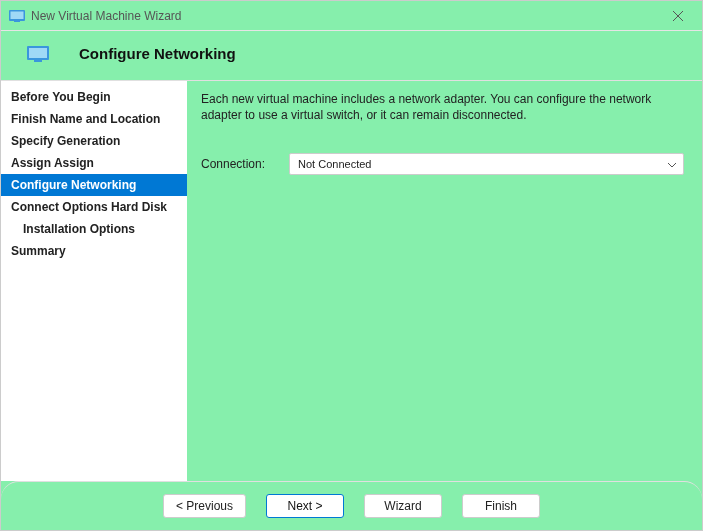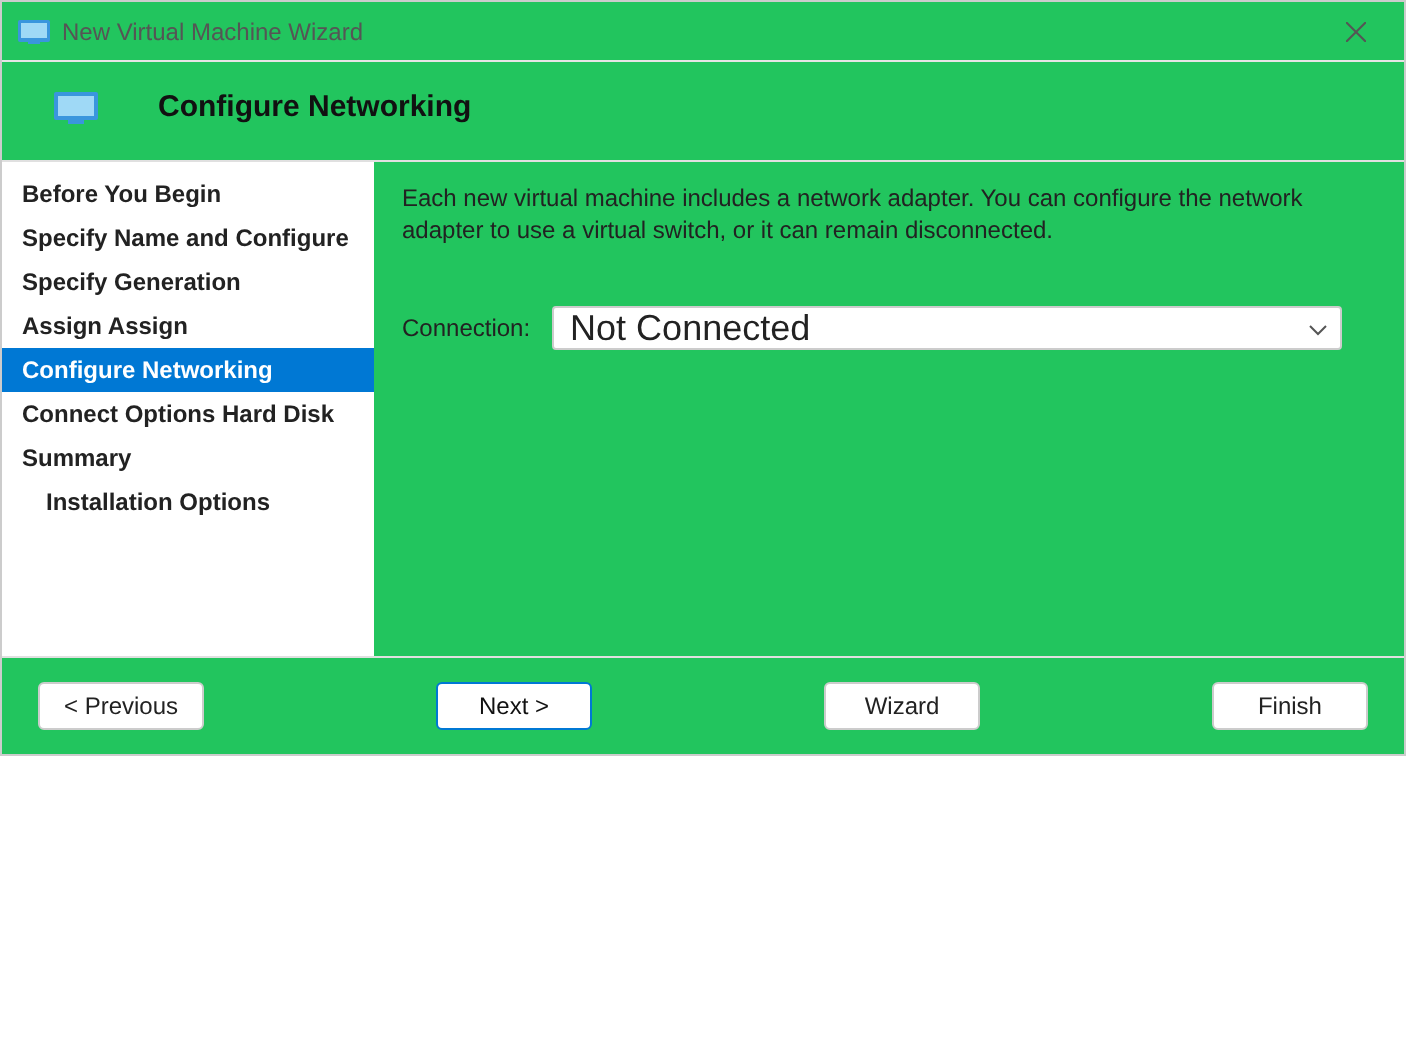--- a/index.html
+++ b/index.html
@@ -6,25 +6,25 @@
     body {
       font-family: "Segoe UI", Tahoma, sans-serif;
       font-size: 12px;
       background: #fff;
       width: 703px;
       height: 531px;
       overflow: hidden;
     }
     .window {
       width: 703px;
-      height: 378px;
+      height: 531px;
       border: 1px solid #ccc;
       display: flex;
       flex-direction: column;
-      background: #22c55e;
+      background: #86efac;
     }
     .titlebar {
       height: 30px;
       display: flex;
       align-items: center;
       padding: 0 8px;
       border-bottom: 1px solid #e5e5e5;
     }
     .titlebar .tb-icon {
       width: 16px;
@@ -102,48 +102,49 @@
       font-size: 12px;
       color: #222;
     }
     .content .desc {
       line-height: 16px;
       margin-bottom: 30px;
     }
     .conn-row {
       display: flex;
       align-items: center;
-      gap: 11px;
+      gap: 24px;
     }
     .conn-label {
       font-size: 12px;
     }
     .conn-select {
       flex: 1;
       max-width: 395px;
       height: 22px;
       border: 1px solid #ccc;
       border-radius: 2px;
       display: flex;
       align-items: center;
       justify-content: space-between;
       padding: 0 6px 0 8px;
       background: #fff;
       cursor: pointer;
     }
-    .conn-select .sel-text { font-size: 18px; }
+    .conn-select .sel-text { font-size: 11px; }
     .conn-select .chev {
       color: #555;
     }
     .footer {
       border-top: 1px solid #e0e0e0;
       padding: 12px 18px;
       display: flex;
-      justify-content: space-between;
+      justify-content: center;
       gap: 20px;
+      border-radius: 18px;
     }
     .btn {
       min-width: 78px;
       height: 24px;
       padding: 0 12px;
       border: 1px solid #ccc;
       background: #fff;
       border-radius: 3px;
       font-size: 12px;
       color: #222;
@@ -188,27 +189,27 @@
       </svg>
     </span>
     <h1>Configure Networking</h1>
   </div>
 
   <hr class="divider">
 
   <div class="body">
     <div class="sidebar" id="sidebar">
         <div class="nav-item">Before You Begin</div>
-        <div class="nav-item">Specify Name and Configure</div>
+        <div class="nav-item">Finish Name and Location</div>
         <div class="nav-item">Specify Generation</div>
         <div class="nav-item">Assign Assign</div>
         <div class="nav-item selected">Configure Networking</div>
         <div class="nav-item">Connect Options Hard Disk</div>
+        <div class="nav-item indent">Installation Options</div>
         <div class="nav-item">Summary</div>
-        <div class="nav-item indent">Installation Options</div>
       </div>
 
     <div class="content">
       <p class="desc">Each new virtual machine includes a network adapter. You can configure the network adapter to use a virtual switch, or it can remain disconnected.</p>
       <div class="conn-row">
         <span class="conn-label">Connection:</span>
         <div class="conn-select">
           <span class="sel-text">Not Connected</span>
           <span class="chev">
             <svg width="10" height="6" viewBox="0 0 10 6">

